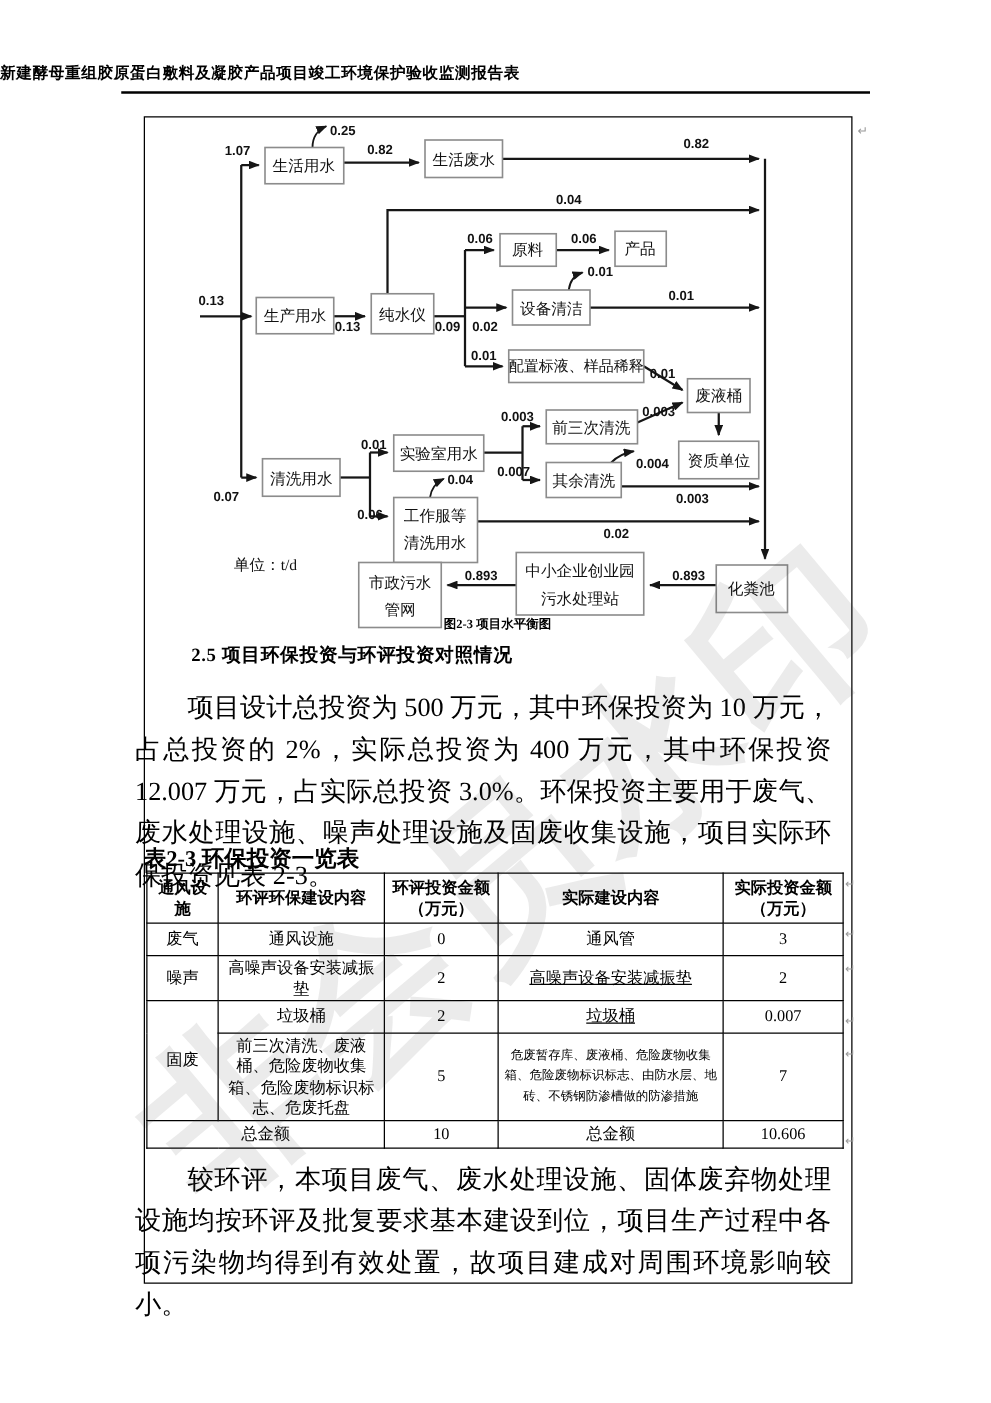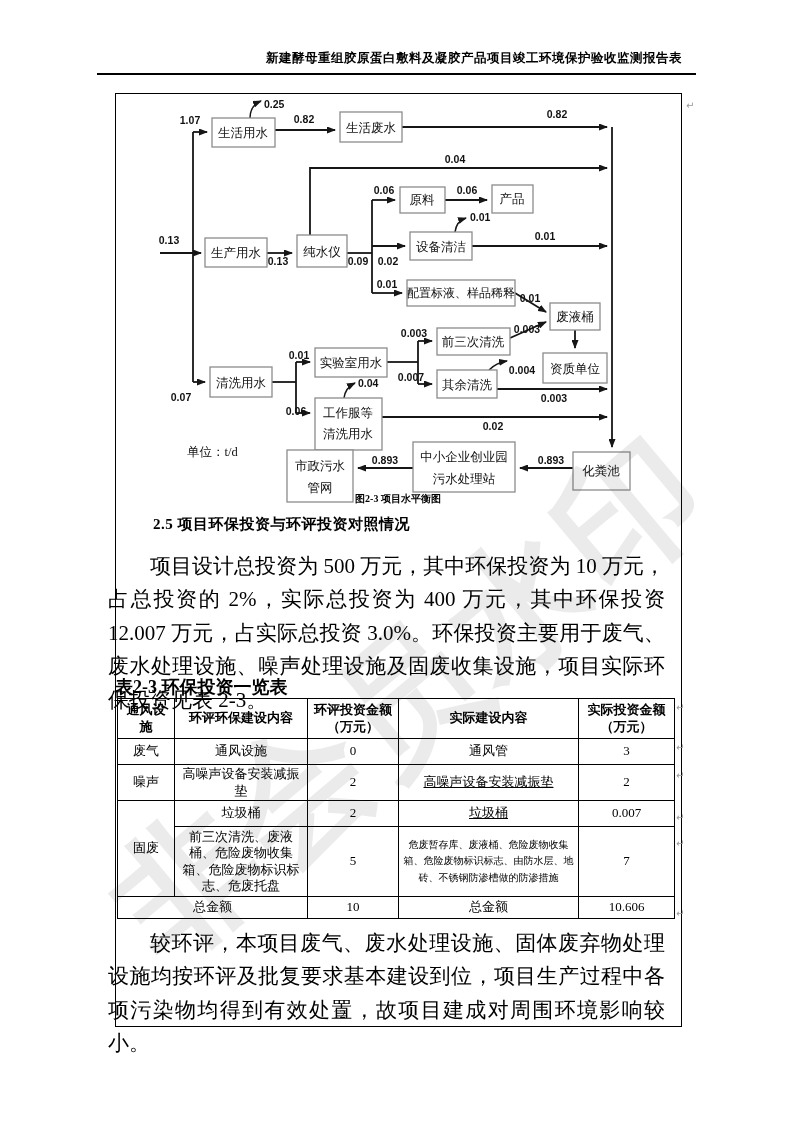--- a/index.html
+++ b/index.html
@@ -1,20 +1,20 @@
 <!DOCTYPE html>
 <html><head>
 <meta charset="utf-8">
 <style>
   html,body{margin:0;padding:0;}
   body{width:793px;height:1122px;position:relative;background:#ffffff;overflow:hidden;
        font-family:"Liberation Serif","DejaVu Serif",serif;color:#000;}
   .abs{position:absolute;}
   
-  .doc-header{left:0;top:50px;width:682px;text-align:right;font-size:12.5px;font-weight:bold;letter-spacing:.5px;}
+  .doc-header{left:0;top:50px;width:682px;text-align:left;font-size:12.5px;font-weight:bold;letter-spacing:.5px;}
   .doc-rule{left:97px;top:73px;width:599px;height:2px;background:#000;}
   
   .outer-box{left:115px;top:93px;width:565px;height:932px;border:1.6px solid #000;}
   
   .watermark{left:135px;top:835px;transform:rotate(-40deg);transform-origin:left center;
              font-size:140px;font-weight:bold;color:rgba(60,60,60,0.10);white-space:nowrap;
              letter-spacing:4px;pointer-events:none;z-index:5;}
   
   .diagram-svg{left:115px;top:93px;}
   .node-rect{fill:#fff;stroke:#8c8c8c;stroke-width:1.3px;}

